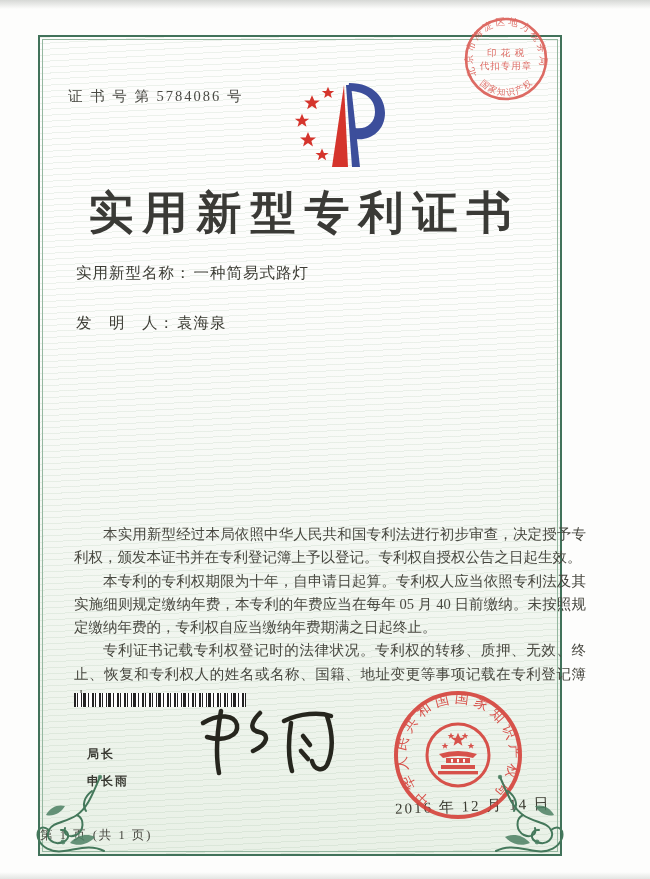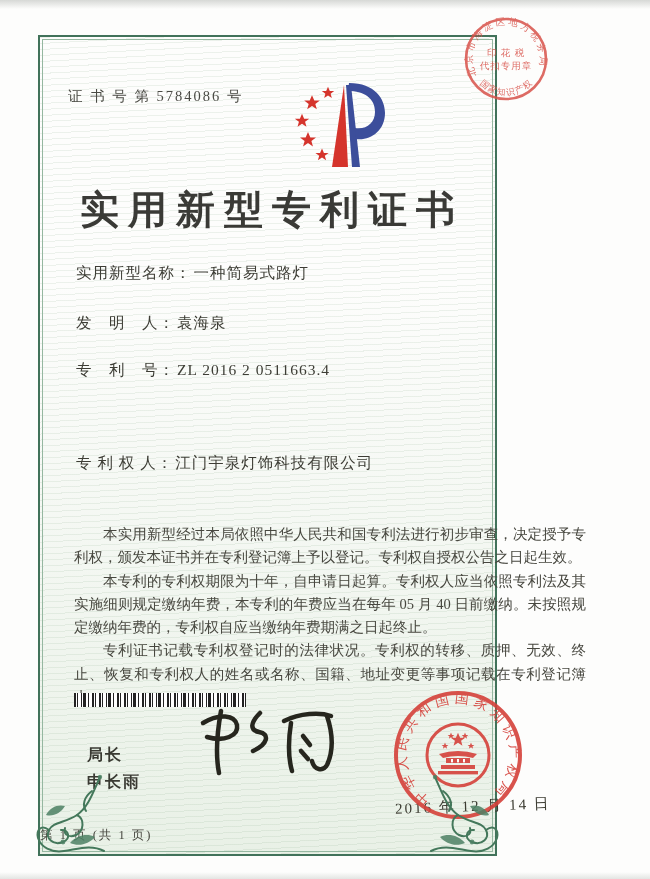--- a/index.html
+++ b/index.html
@@ -8,54 +8,54 @@
     position:relative; width:650px; height:879px; background:#fdfdfc;
     overflow:hidden;
     font-family:"Liberation Serif","DejaVu Serif",serif;
     color:#3f3f38;
   }
   .scan-edge-top{position:absolute;top:0;left:0;right:0;height:9px;
     background:linear-gradient(to bottom,#b7bab6,rgba(255,255,255,0));opacity:.55;}
   .scan-edge-bottom{position:absolute;bottom:0;left:0;right:0;height:7px;
     background:linear-gradient(to top,#c9ccc8,rgba(255,255,255,0));opacity:.5;}
   .frame{
-    position:absolute; left:38px; top:35px; width:459px; height:821px;
+    position:absolute; left:38px; top:35px; width:524px; height:821px;
     border:2px solid #41725a;
     background:
       repeating-linear-gradient(177deg, rgba(120,160,122,0.13) 0 1px, rgba(255,255,255,0) 1px 6px),
       linear-gradient(to bottom, rgba(245,249,244,0.0) 30%, rgba(222,234,219,0.65) 100%);
   }
   .frame::before{
     content:""; position:absolute; inset:2px; border:1px solid #95b7a0; pointer-events:none;
   }
   .cert-no{
     position:absolute; left:28px; top:50px; font-size:14.5px; letter-spacing:2px; color:#4a4a44;
   }
   .logo{ position:absolute; left:232px; top:42px; }
   .title{
     position:absolute; left:0; top:146px; width:100%; text-align:center;
-    font-size:39px; font-weight:600; letter-spacing:9px; color:#3a3a36; text-indent:9px;
+    font-size:45px; font-weight:600; letter-spacing:9px; color:#3a3a36; text-indent:9px;
   }
   .field-row{ position:absolute; left:36px; font-size:15.5px; letter-spacing:1px; color:#3d3d35; white-space:nowrap; }
   .field-row .lbl{ margin-right:2px; }
   .body-text{
     position:absolute; left:34px; top:486px; width:512px;
     font-size:14.5px; line-height:23.3px; text-align:justify; color:#47473f;
   }
   .body-text p{ text-indent:2em;font-family:Liberation Serif, serif; }
   .barcode{
     position:absolute; left:34px; top:656px; width:172px; height:14px;
     background:repeating-linear-gradient(90deg,
       #222 0 2px, #fff 2px 3px, #222 3px 4px, #fff 4px 7px,
       #222 7px 8px, #fff 8px 9px, #222 9px 12px, #fff 12px 14px,
       #222 14px 15px, #fff 15px 18px, #222 18px 20px, #fff 20px 21px,
       #222 21px 22px, #fff 22px 25px);
   }
   .signer{ position:absolute; left:47px; top:704px; font-family:"Liberation Sans","DejaVu Sans",sans-serif;
-    font-size:16px; color:#3a3a33; letter-spacing:2px; line-height:27px; font-weight:600;}
+    font-size:12px; color:#3a3a33; letter-spacing:2px; line-height:27px; font-weight:600;}
   .signature{ position:absolute; left:148px; top:652px; }
   .seal{ position:absolute; left:350px; top:650px; opacity:.9; }
   .seal-date{
     position:absolute; left:355px; top:760px; font-size:15px; letter-spacing:2px;
     color:#3c3c32; transform:rotate(-2deg); white-space:nowrap;
   }
   .tax-stamp{ position:absolute; left:460px; top:13px; opacity:.85; }
   .footer{
     position:absolute; left:0; bottom:10px; width:100%; text-align:left;
     font-size:12.5px; letter-spacing:2px; color:#47473f;
@@ -97,26 +97,20 @@
       </g>
     </svg>
 
     <div class="title">实用新型专利证书</div>
 
     <div class="field-row" style="top:276px">
       <span class="lbl">发　明　人：</span><span>袁海泉</span>
     </div>
     <div class="field-row" style="top:226px">
       <span class="lbl">实用新型名称：</span><span>一种简易式路灯</span>
-    </div>
-    <div class="field-row" style="top:323px">
-      <span class="lbl">专　利　号：</span><span>ZL 2016 2 0511663.4</span>
-    </div>
-    <div class="field-row" style="top:416px">
-      <span class="lbl">专 利 权 人：</span><span>江门宇泉灯饰科技有限公司</span>
     </div>
 
     <div class="body-text">
       <p>本实用新型经过本局依照中华人民共和国专利法进行初步审查，决定授予专利权，颁发本证书并在专利登记簿上予以登记。专利权自授权公告之日起生效。</p>
       <p>本专利的专利权期限为十年，自申请日起算。专利权人应当依照专利法及其实施细则规定缴纳年费，本专利的年费应当在每年 05 月 40 日前缴纳。未按照规定缴纳年费的，专利权自应当缴纳年费期满之日起终止。</p>
       <p>专利证书记载专利权登记时的法律状况。专利权的转移、质押、无效、终止、恢复和专利权人的姓名或名称、国籍、地址变更等事项记载在专利登记簿上。</p>
     </div>
 
     <div class="barcode"></div>
 

